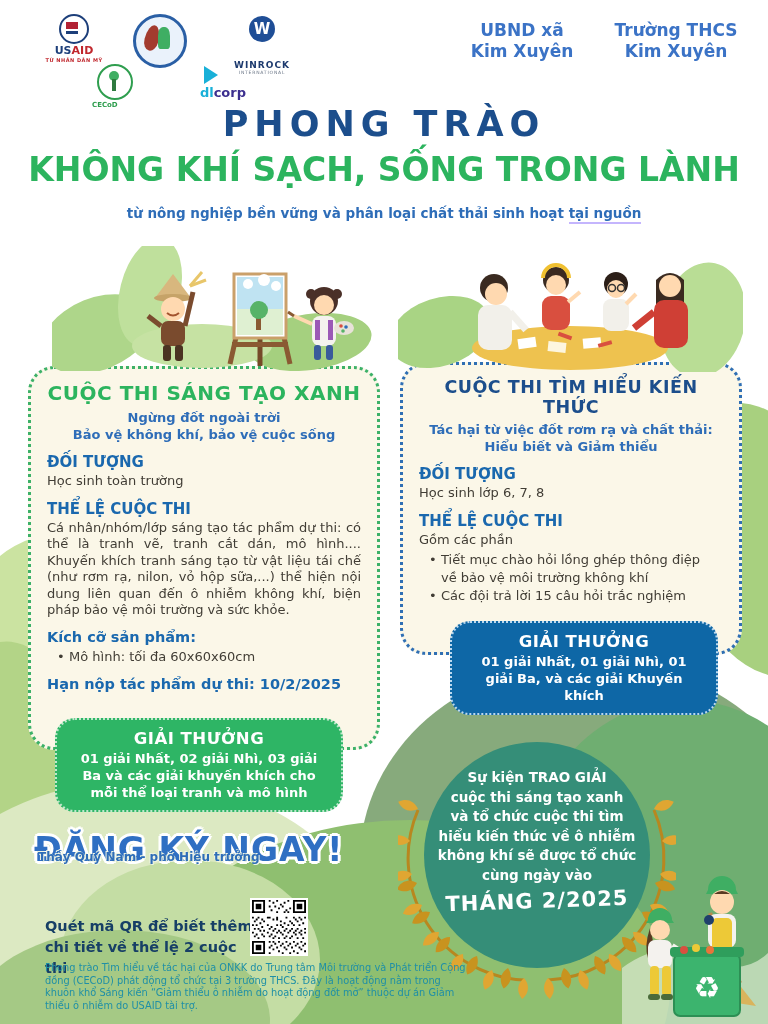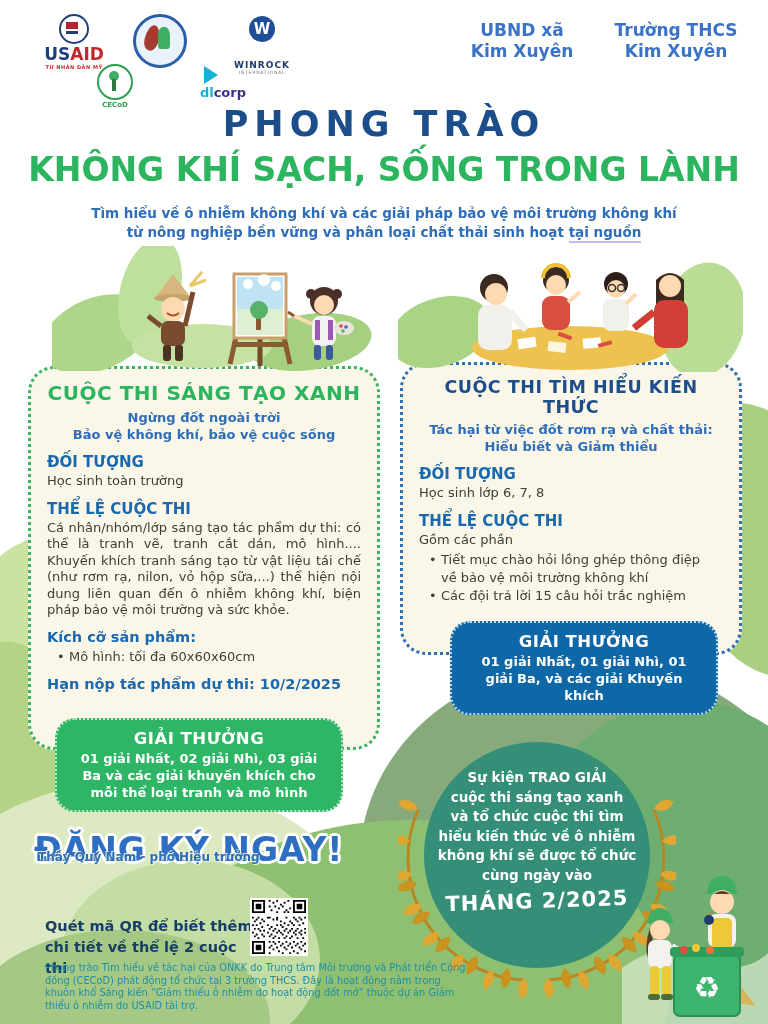--- a/index.html
+++ b/index.html
@@ -18,31 +18,31 @@
   .bg-blob3{left:360px;top:660px;width:460px;height:400px;background:#87aa7c;}
   .bg-blob4{left:520px;top:700px;width:330px;height:380px;background:#6fae71;}
   .bg-blob5{left:60px;top:860px;width:260px;height:200px;background:#c4dda4;}
   .bg-blob6{left:-30px;top:930px;width:300px;height:180px;background:#a5c985;}
 
   
   .logo-usaid{left:28px;top:14px;width:92px;text-align:center;}
   .usaid-emblem{width:26px;height:26px;margin:0 auto;border-radius:50%;border:2px solid #1d3f7a;position:relative;background:#fff;}
   .usaid-emblem:before{content:"";position:absolute;left:5px;top:6px;width:12px;height:7px;background:#b22234;}
   .usaid-emblem:after{content:"";position:absolute;left:5px;top:15px;width:12px;height:3px;background:#1d3f7a;}
-  .usaid-word{font-size:17px;font-weight:bold;letter-spacing:0;}
+  .usaid-word{font-size:11px;font-weight:bold;letter-spacing:0;}
   .usaid-word .us{color:#1d3f7a;} .usaid-word .aid{color:#c1272d;}
   .usaid-sub{font-size:5px;color:#c1272d;font-weight:bold;letter-spacing:.5px;}
   .logo-monre{left:133px;top:14px;width:48px;height:48px;border-radius:50%;border:3px solid #2a5fa5;background:#eaf2fb;position:absolute;}
   .logo-monre .drop{position:absolute;left:9px;top:8px;width:14px;height:26px;background:#a33b2e;border-radius:50% 50% 50% 50%/60% 60% 40% 40%;transform:rotate(14deg);}
   .logo-monre .fig{position:absolute;left:22px;top:10px;width:12px;height:22px;background:#3fae63;border-radius:40% 40% 20% 20%;}
   .logo-winrock{left:224px;top:16px;width:76px;text-align:center;}
   .winrock-circle{width:26px;height:26px;margin:0 auto;border-radius:50%;background:#1f4e96;color:#fff;font-weight:bold;font-size:15px;line-height:26px;}
   .winrock-name{font-size:9px;font-weight:bold;color:#1d3a6e;letter-spacing:1px;margin-top:18px;}
   .winrock-sub{font-size:4.5px;color:#6b7687;letter-spacing:.8px;}
-  .logo-cecod{left:92px;top:64px;width:46px;text-align:center;}
+  .logo-cecod{left:92px;top:64px;width:46px;}
   .cecod-circle{width:32px;height:32px;margin:0 auto;border-radius:50%;border:2px solid #2f9e4f;position:relative;background:#fff;}
   .cecod-circle:before{content:"";position:absolute;left:10px;top:5px;width:10px;height:10px;border-radius:50%;background:#3fae63;}
   .cecod-circle:after{content:"";position:absolute;left:13px;top:13px;width:4px;height:12px;background:#2f7a3f;}
   .cecod-name{font-size:7px;font-weight:bold;color:#2f9e4f;margin-top:1px;}
   .logo-dlcorp{left:176px;top:66px;width:70px;text-align:center;}
   .dlcorp-play{width:0;height:0;margin:0 auto;border-left:14px solid #19b0d8;border-top:9px solid transparent;border-bottom:9px solid transparent;position:relative;}
   .dlcorp-name{font-size:13px;font-weight:bold;margin-top:1px;text-align:right;}
   .dlcorp-name .dl{color:#19b0d8;} .dlcorp-name .corp{color:#3c2f8f;}
 
   .org{top:20px;text-align:center;color:#3b73c6;font-weight:bold;font-size:17px;line-height:21px;}
@@ -144,21 +144,20 @@
     <div>Kim Xuyên</div>
   </div>
   <div class="abs org org-right">
     <div>Trường THCS</div>
     <div>Kim Xuyên</div>
   </div>
 
   <div class="abs title1">PHONG TRÀO</div>
   <div class="abs title2">KHÔNG KHÍ SẠCH, SỐNG TRONG LÀNH</div>
   <div class="abs subtitle">
-    <div>Tìm hiểu về  ô nhiễm không khí và các giải pháp bảo vệ môi trường không khí</div>
     <div><span>từ nông nghiệp bền vững và phân loại chất thải sinh hoạt </span><span class="u-gray">tại nguồn</span></div>
   </div>
 
   <svg class="abs scene scene-left" width="330" height="125" viewBox="0 0 330 125">
     <ellipse cx="45" cy="88" rx="58" ry="36" fill="#aed68a" transform="rotate(-22 45 88)"></ellipse>
     <ellipse cx="98" cy="46" rx="30" ry="55" fill="#bfe09c" transform="rotate(14 98 46)"></ellipse>
     <ellipse cx="258" cy="96" rx="62" ry="28" fill="#a5d07f" transform="rotate(-8 258 96)"></ellipse>
     <ellipse cx="150" cy="100" rx="70" ry="22" fill="#c6e2a3"></ellipse>
 
     <line x1="178" y1="118" x2="196" y2="38" stroke="#8a5a33" stroke-width="5"></line>

